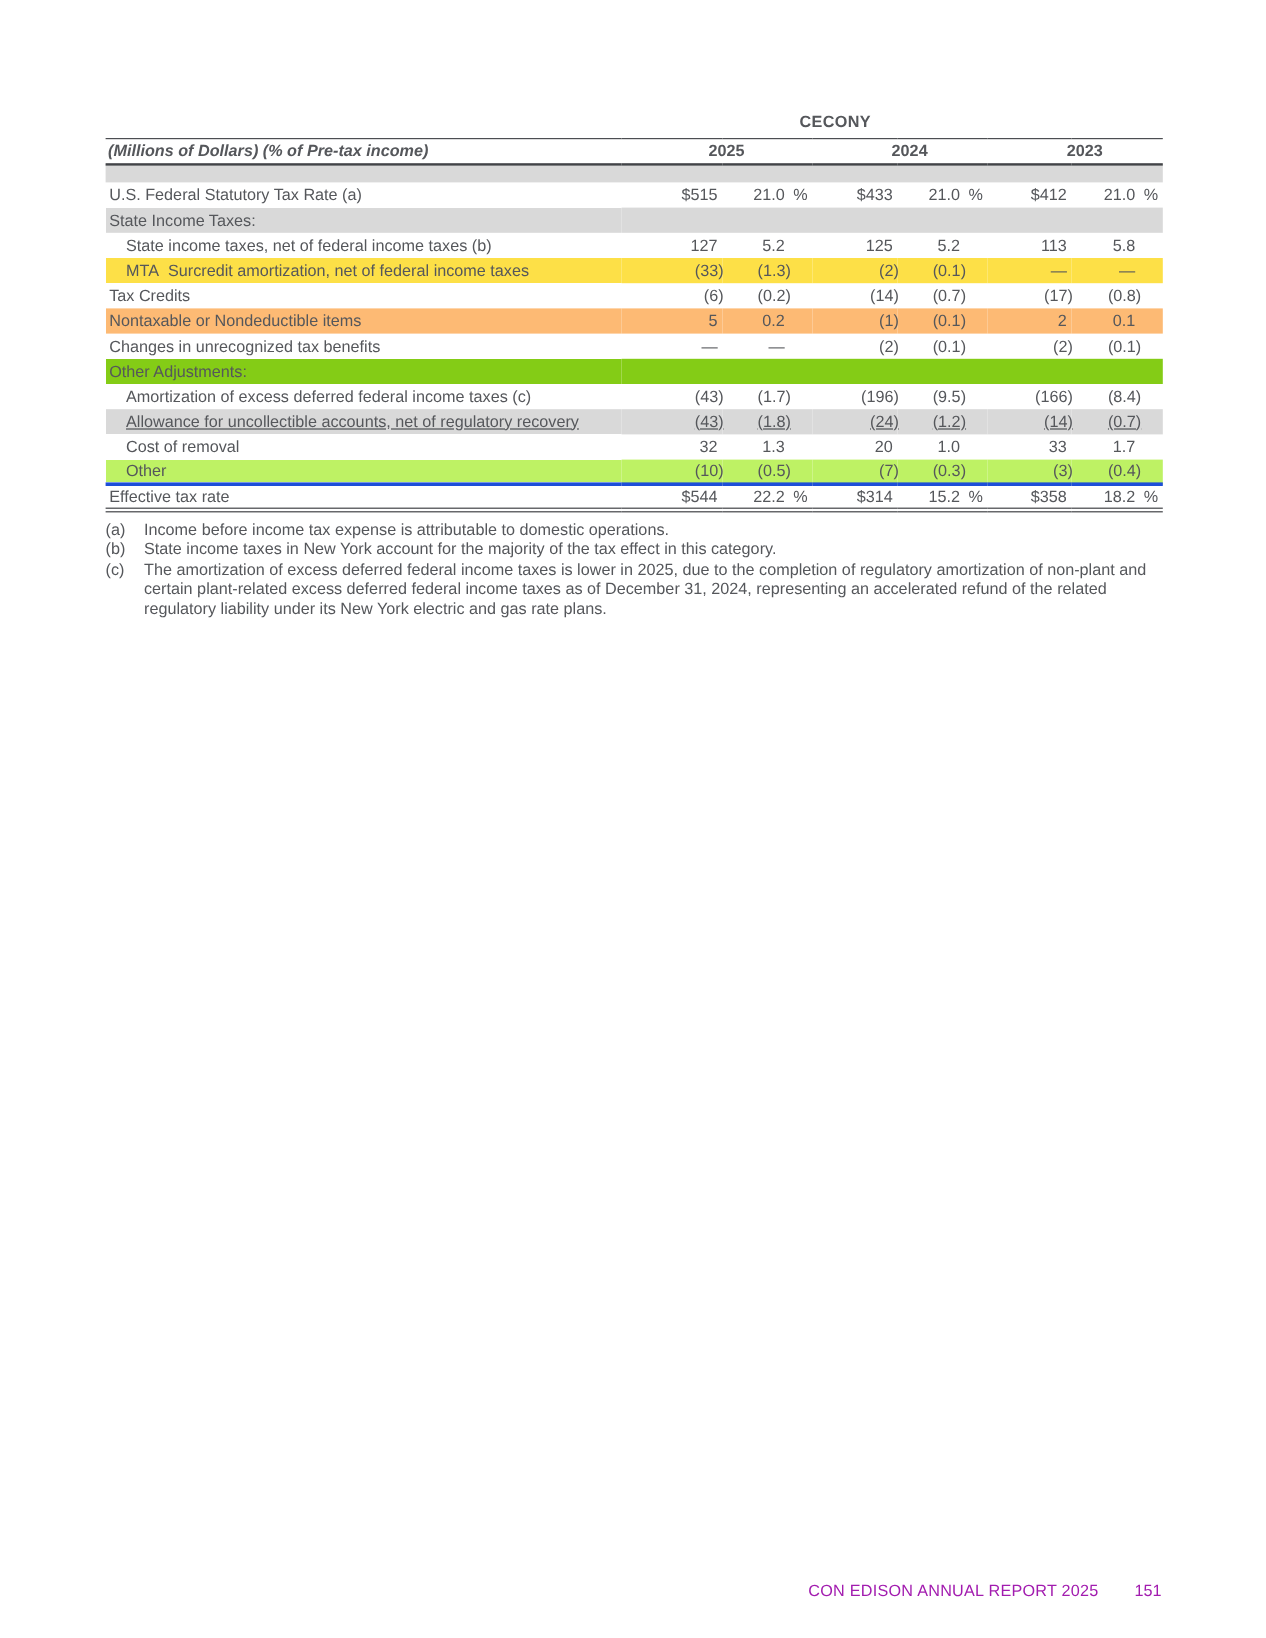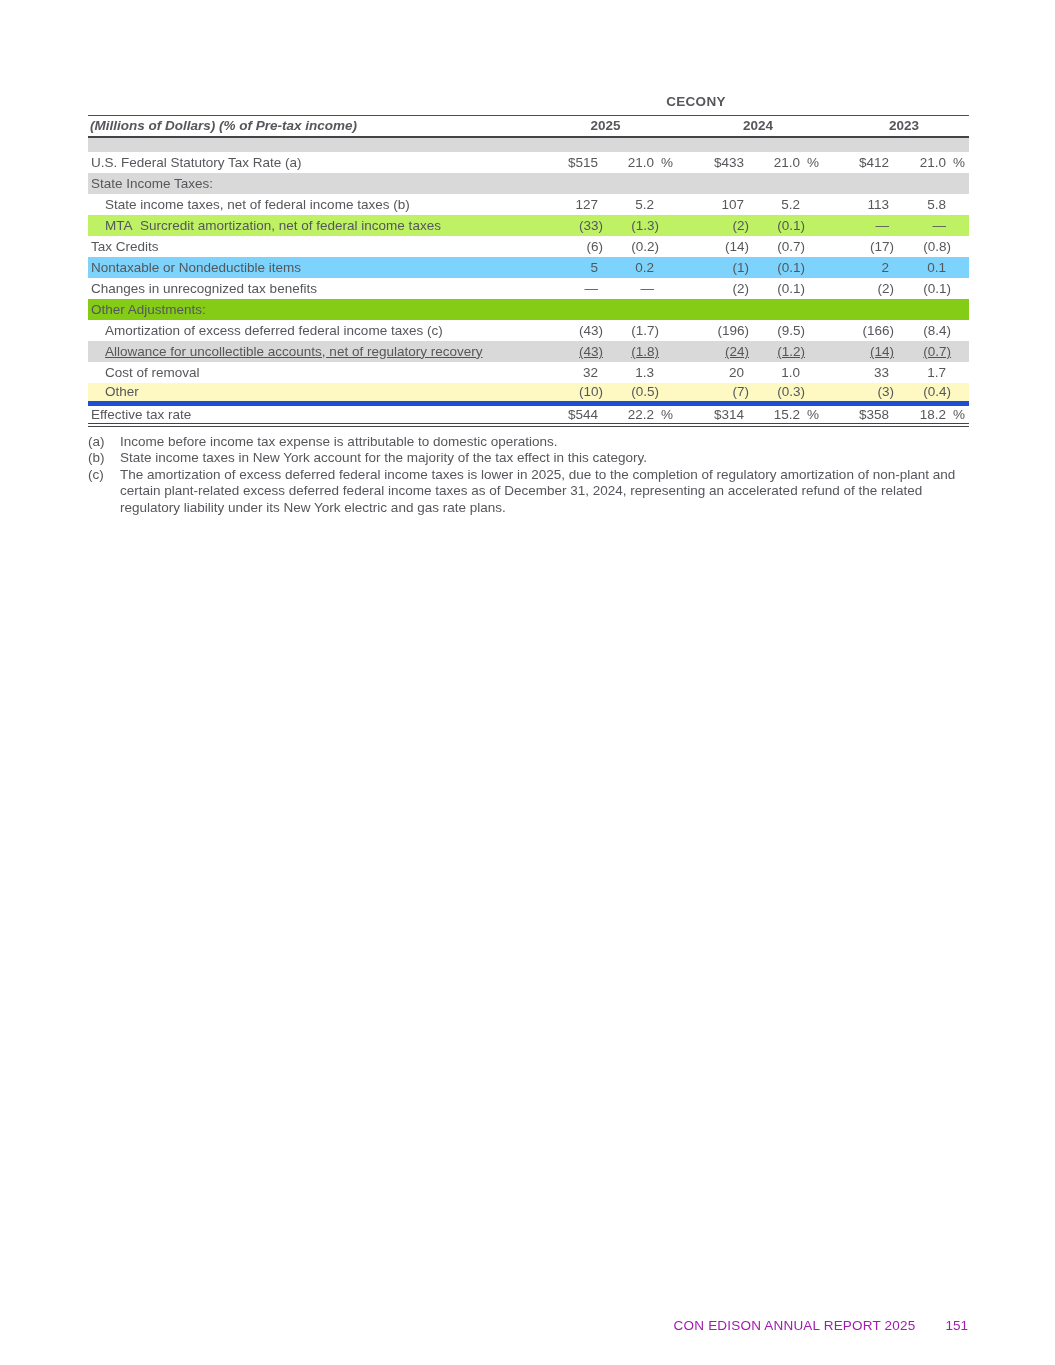--- a/index.html
+++ b/index.html
@@ -34,21 +34,21 @@
 
   td { height: 21px; font-size: 13.5px; vertical-align: middle; color: #55575b; }
   tr.shaded { background: #d9d9d9; }
   tr.spacer td { height: 15px; }
   td.label { padding-left: 3px; white-space: nowrap; overflow: hidden; }
   td.label.indent { padding-left: 17px; }
   td.num { text-align: right; padding-right: 4px; white-space: nowrap; }
   td.num .u { display: inline-block; width: 19px; text-align: right; }
   td.num .v.paren { margin-right: -5px; }
   tr.total td {
-    border-top: 5px solid #1d4ed8;
+    border-top: 3px solid #1d4ed8;
     border-bottom: 4px double #424448;
     margin-top: 23px;
   }
 
   
   .footnotes { margin-top: 7px; }
   .fn { display: grid; grid-template-columns: 32px 849px; font-size: 13.5px; line-height: 16.5px; color: #55575b; }
   .fn-marker { }
   .fn-text { }
 
@@ -102,44 +102,44 @@
             <td class="num"><span class="v">21.0</span><span class="u">%</span></td>
           </tr>
           <tr class="shaded " style="background: rgb(217, 217, 217);">
             <td class="label">State Income Taxes:</td>
             <td colspan="6"></td>
           </tr>
           <tr class="">
             <td class="label indent">State income taxes, net of federal income taxes (b)</td>
             <td class="num"><span class="v">127</span></td>
             <td class="num"><span class="v">5.2</span><span class="u"></span></td>
-            <td class="num"><span class="v">107</span></td>
+            <td class="num"><span class="v">125</span></td>
             <td class="num"><span class="v">5.2</span><span class="u"></span></td>
             <td class="num"><span class="v">113</span></td>
             <td class="num"><span class="v">5.8</span><span class="u"></span></td>
           </tr>
-          <tr class="shaded " style="background: #bef264;">
+          <tr class="shaded " style="background: #fde047;">
             <td class="label indent">MTA&nbsp; Surcredit amortization, net of federal income taxes</td>
             <td class="num"><span class="v paren">(33)</span></td>
             <td class="num"><span class="v paren">(1.3)</span><span class="u"></span></td>
             <td class="num"><span class="v paren">(2)</span></td>
             <td class="num"><span class="v paren">(0.1)</span><span class="u"></span></td>
             <td class="num"><span class="v">—</span></td>
             <td class="num"><span class="v">—</span><span class="u"></span></td>
           </tr>
           <tr class="">
             <td class="label">Tax Credits</td>
             <td class="num"><span class="v paren">(6)</span></td>
             <td class="num"><span class="v paren">(0.2)</span><span class="u"></span></td>
             <td class="num"><span class="v paren">(14)</span></td>
             <td class="num"><span class="v paren">(0.7)</span><span class="u"></span></td>
             <td class="num"><span class="v paren">(17)</span></td>
             <td class="num"><span class="v paren">(0.8)</span><span class="u"></span></td>
           </tr>
-          <tr class="shaded " style="background: #7dd3fc;">
+          <tr class="shaded " style="background: #fdba74;">
             <td class="label">Nontaxable or Nondeductible items</td>
             <td class="num"><span class="v">5</span></td>
             <td class="num"><span class="v">0.2</span><span class="u"></span></td>
             <td class="num"><span class="v paren">(1)</span></td>
             <td class="num"><span class="v paren">(0.1)</span><span class="u"></span></td>
             <td class="num"><span class="v">2</span></td>
             <td class="num"><span class="v">0.1</span><span class="u"></span></td>
           </tr>
           <tr class="">
             <td class="label">Changes in unrecognized tax benefits</td>
@@ -174,21 +174,21 @@
           </tr>
           <tr class="">
             <td class="label indent">Cost of removal</td>
             <td class="num"><span class="v">32</span></td>
             <td class="num"><span class="v">1.3</span><span class="u"></span></td>
             <td class="num"><span class="v">20</span></td>
             <td class="num"><span class="v">1.0</span><span class="u"></span></td>
             <td class="num"><span class="v">33</span></td>
             <td class="num"><span class="v">1.7</span><span class="u"></span></td>
           </tr>
-          <tr class="shaded " style="background: #fef9c3; padding-left: 20px;">
+          <tr class="shaded " style="background: #bef264; padding-left: 20px;">
             <td class="label indent">Other</td>
             <td class="num"><span class="v paren">(10)</span></td>
             <td class="num"><span class="v paren">(0.5)</span><span class="u"></span></td>
             <td class="num"><span class="v paren">(7)</span></td>
             <td class="num"><span class="v paren">(0.3)</span><span class="u"></span></td>
             <td class="num"><span class="v paren">(3)</span></td>
             <td class="num"><span class="v paren">(0.4)</span><span class="u"></span></td>
           </tr>
           <tr class="total">
             <td class="label">Effective tax rate</td>

